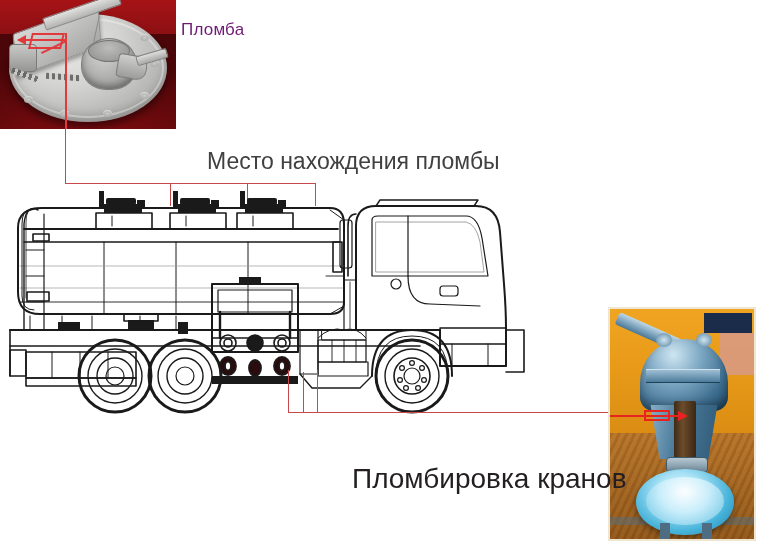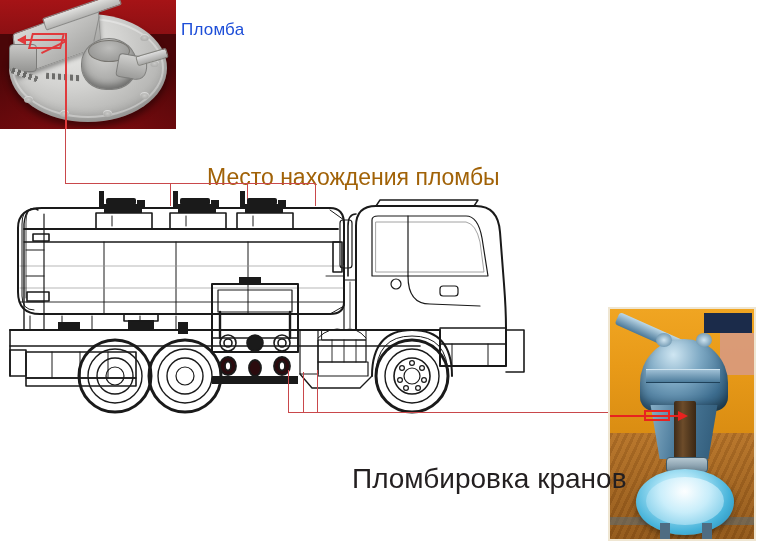--- a/index.html
+++ b/index.html
@@ -16,27 +16,27 @@
   }
 
   
   .abs { position: absolute; }
 
   
   .label-seal {
     left: 181px; top: 20px;
     font-size: 17px;
     letter-spacing: .2px;
-    color: #1d4ed8;
+    color: #701a75;
     white-space: nowrap;
   }
   .label-title {
-    left: 207px; top: 164px;
+    left: 207px; top: 148px;
     font-size: 23px;
-    color: #a16207;
+    color: #404040;
     white-space: nowrap;
   }
   .label-bottom {
     left: 352px; top: 464px;
     font-size: 28px;
     line-height: 29px;
     color: #231f20;
     white-space: nowrap;
   }
 

